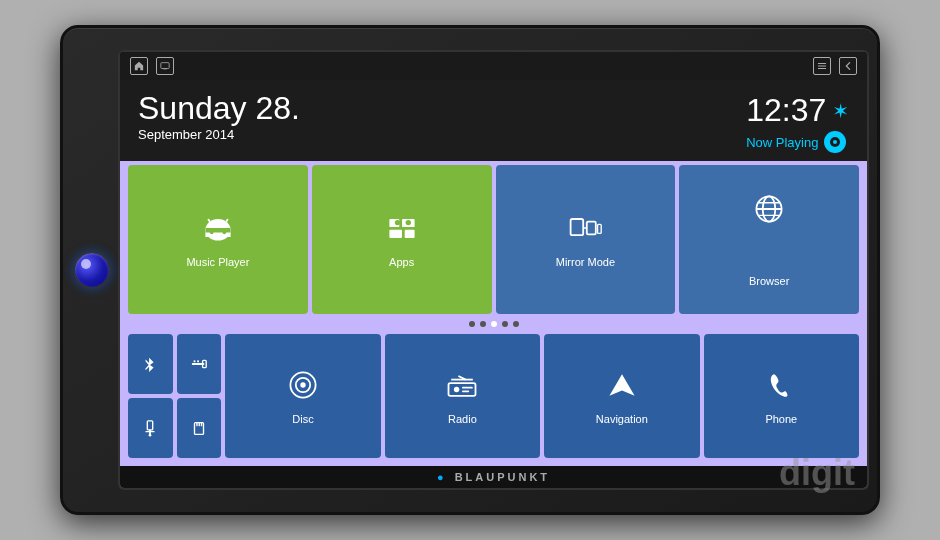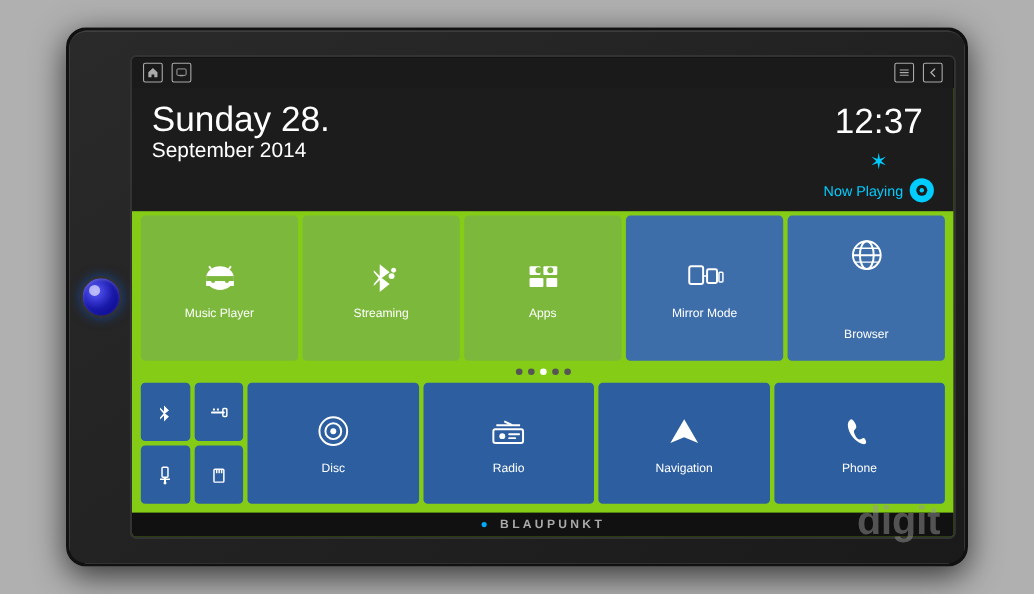--- a/index.html
+++ b/index.html
@@ -94,58 +94,57 @@
       font-size: 10px;
     }
 
     .status-right {
       display: flex;
       gap: 8px;
     }
 
     .screen-content {
       flex: 1;
-      background: #84cc16;
+      background: #c4b5fd;
       display: flex;
       flex-direction: column;
     }
 
     .header {
       background: #1c1c1c;
       padding: 12px 18px 8px 18px;
       display: flex;
       justify-content: space-between;
       align-items: flex-start;
     }
 
     .date-section {}
     .date-main {
       font-size: 32px;
       font-weight: 300;
       color: #ffffff;
       line-height: 1;
     }
     .date-sub {
-      font-size: 19px;
+      font-size: 13px;
       color: #ffffff;
       font-weight: 400;
       margin-top: 3px;
     }
 
     .time-section {
       text-align: right;
     }
     .time-display {
       font-size: 32px;
       font-weight: 300;
       color: #ffffff;
       display: flex;
       align-items: center;
       gap: 6px;
-      flex-direction: column;
     }
     .bluetooth-icon {
       color: #00ccff;
       font-size: 20px;
     }
     .now-playing {
       display: flex;
       align-items: center;
       gap: 6px;
       margin-top: 2px;
@@ -366,30 +365,20 @@
                 <circle cx="27" cy="25" r="2" fill="#7cb83c"></circle>
                 <path d="M13 15 Q20 9 27 15" stroke="white" stroke-width="2" fill="none"></path>
                 <line x1="11" y1="13" x2="9" y2="10" stroke="white" stroke-width="2"></line>
                 <line x1="29" y1="13" x2="31" y2="10" stroke="white" stroke-width="2"></line>
                 <rect x="6" y="20" width="28" height="5" fill="#7cb83c"></rect>
               </svg>
             </div>
             <div class="tile-label">Music Player</div>
           </div>
 
-          <div class="tile tile-green">
-            <div class="tile-icon">
-              <svg viewBox="0 0 40 40">
-                <path d="M18 8 L28 16 L20 22 L28 28 L18 36 L18 24 L12 30 L12 28 L17 22 L12 16 L12 14 L18 20 Z" fill="white"></path>
-                <circle cx="30" cy="20" r="3" fill="white"></circle>
-                <circle cx="32" cy="14" r="2.5" fill="white"></circle>
-              </svg>
-            </div>
-            <div class="tile-label">Streaming</div>
-          </div>
 
           <div class="tile tile-green">
             <div class="tile-icon">
               <svg viewBox="0 0 40 40">
                 <rect x="6" y="10" width="11" height="9" rx="1" fill="white"></rect>
                 <rect x="20" y="10" width="14" height="9" rx="1" fill="white"></rect>
                 <rect x="6" y="22" width="14" height="9" rx="1" fill="white"></rect>
                 <rect x="23" y="22" width="11" height="9" rx="1" fill="white"></rect>
                 <circle cx="15" cy="14" r="3" fill="#7cb83c"></circle>
                 <circle cx="27" cy="14" r="3" fill="#7cb83c"></circle>

